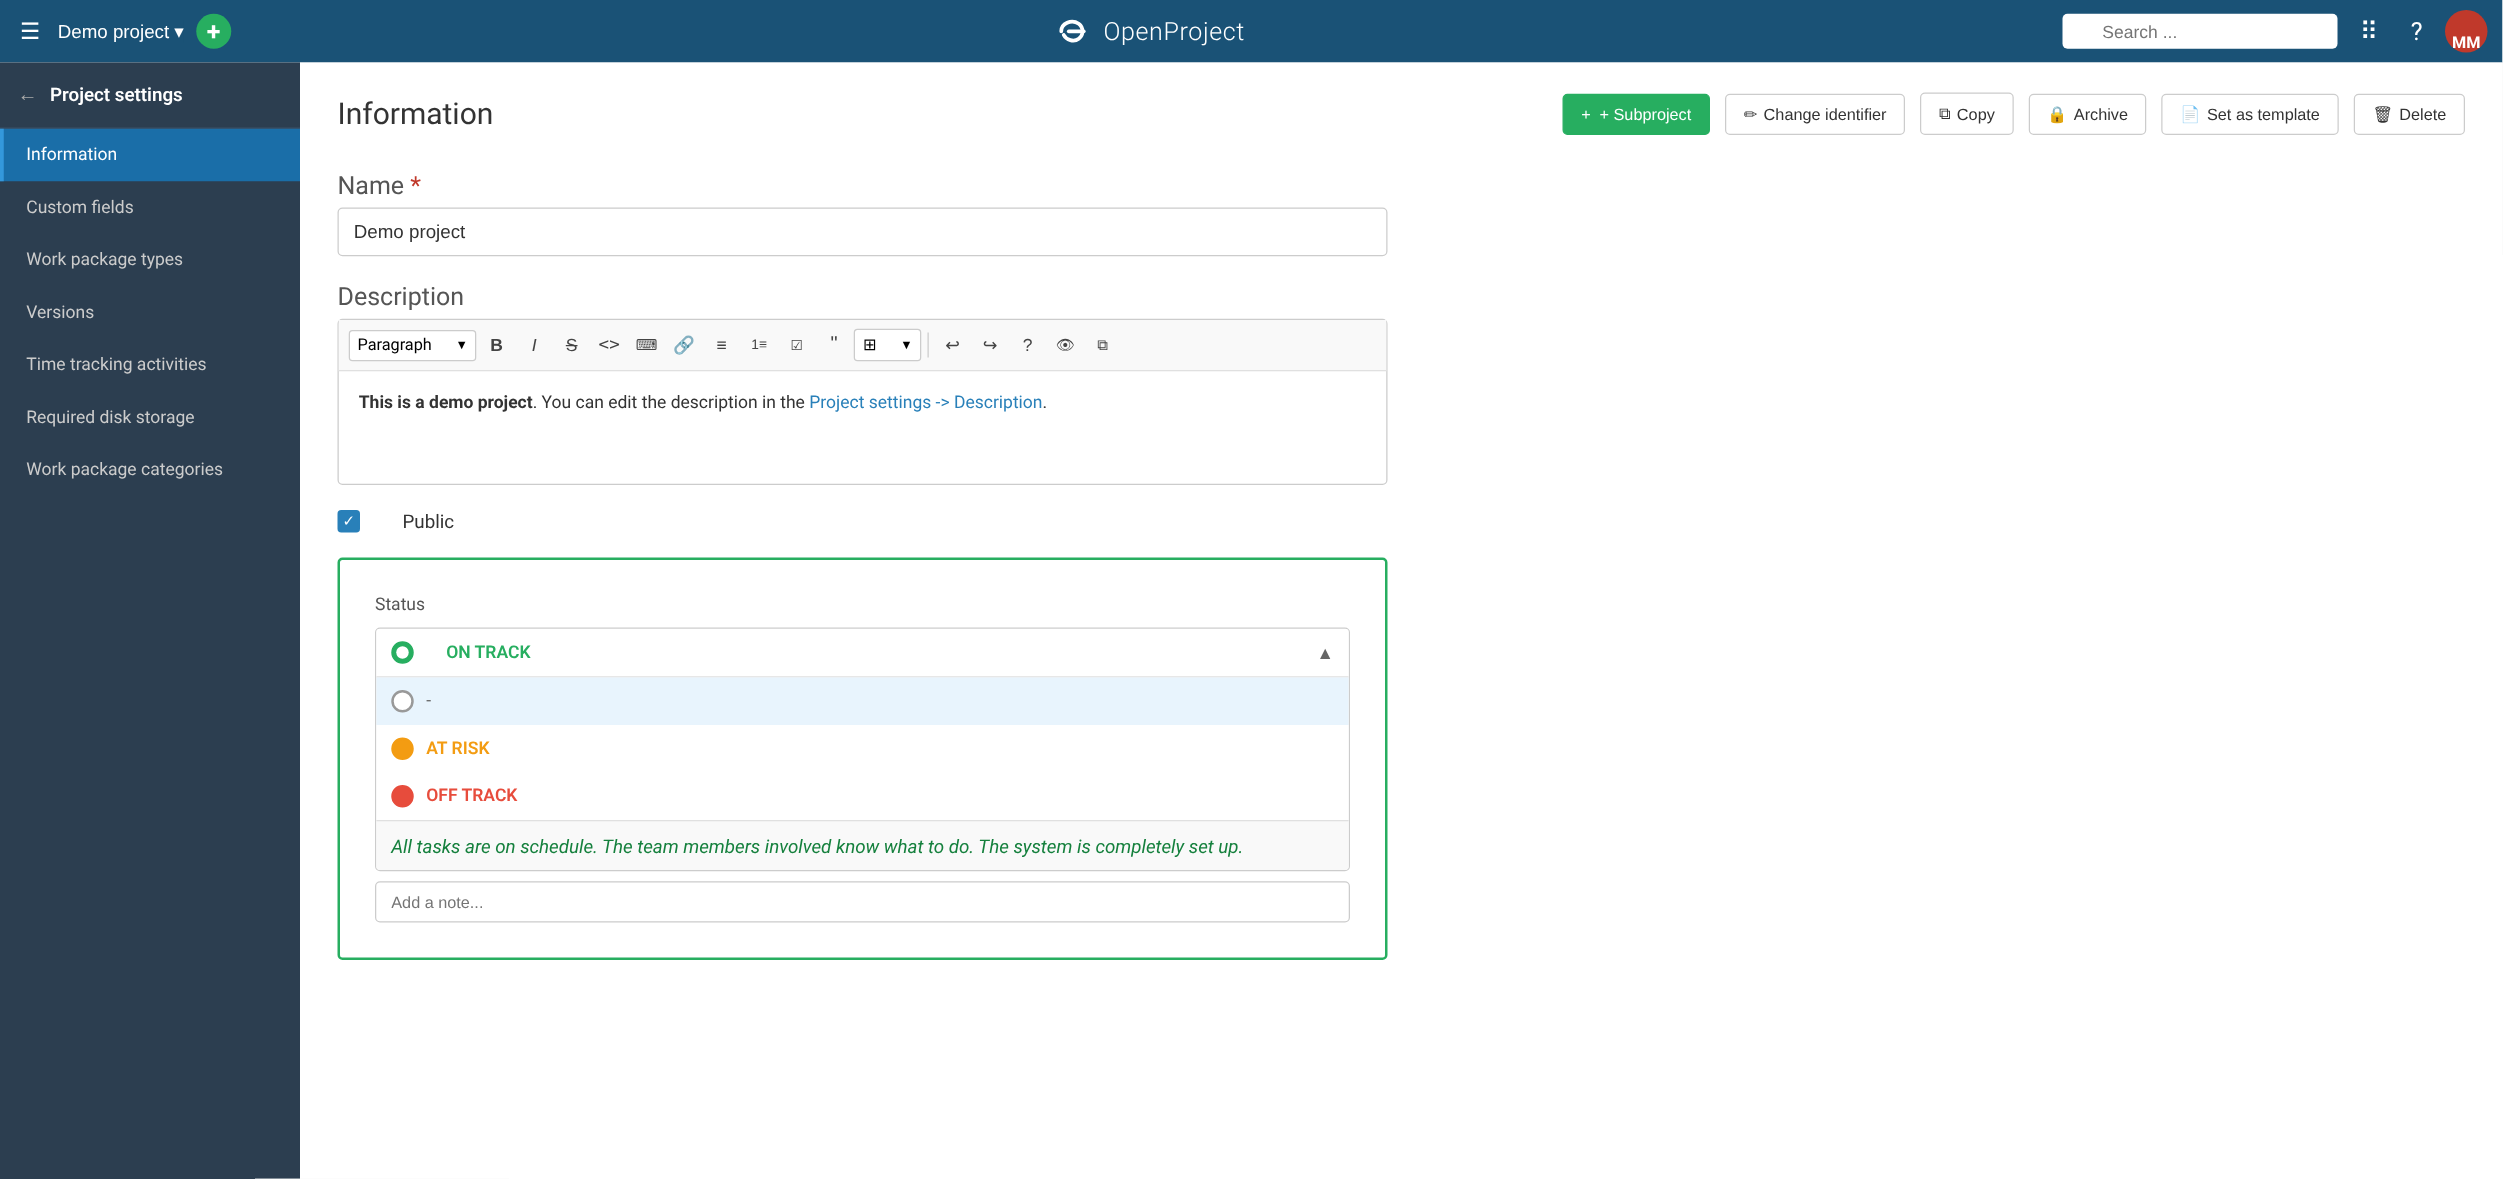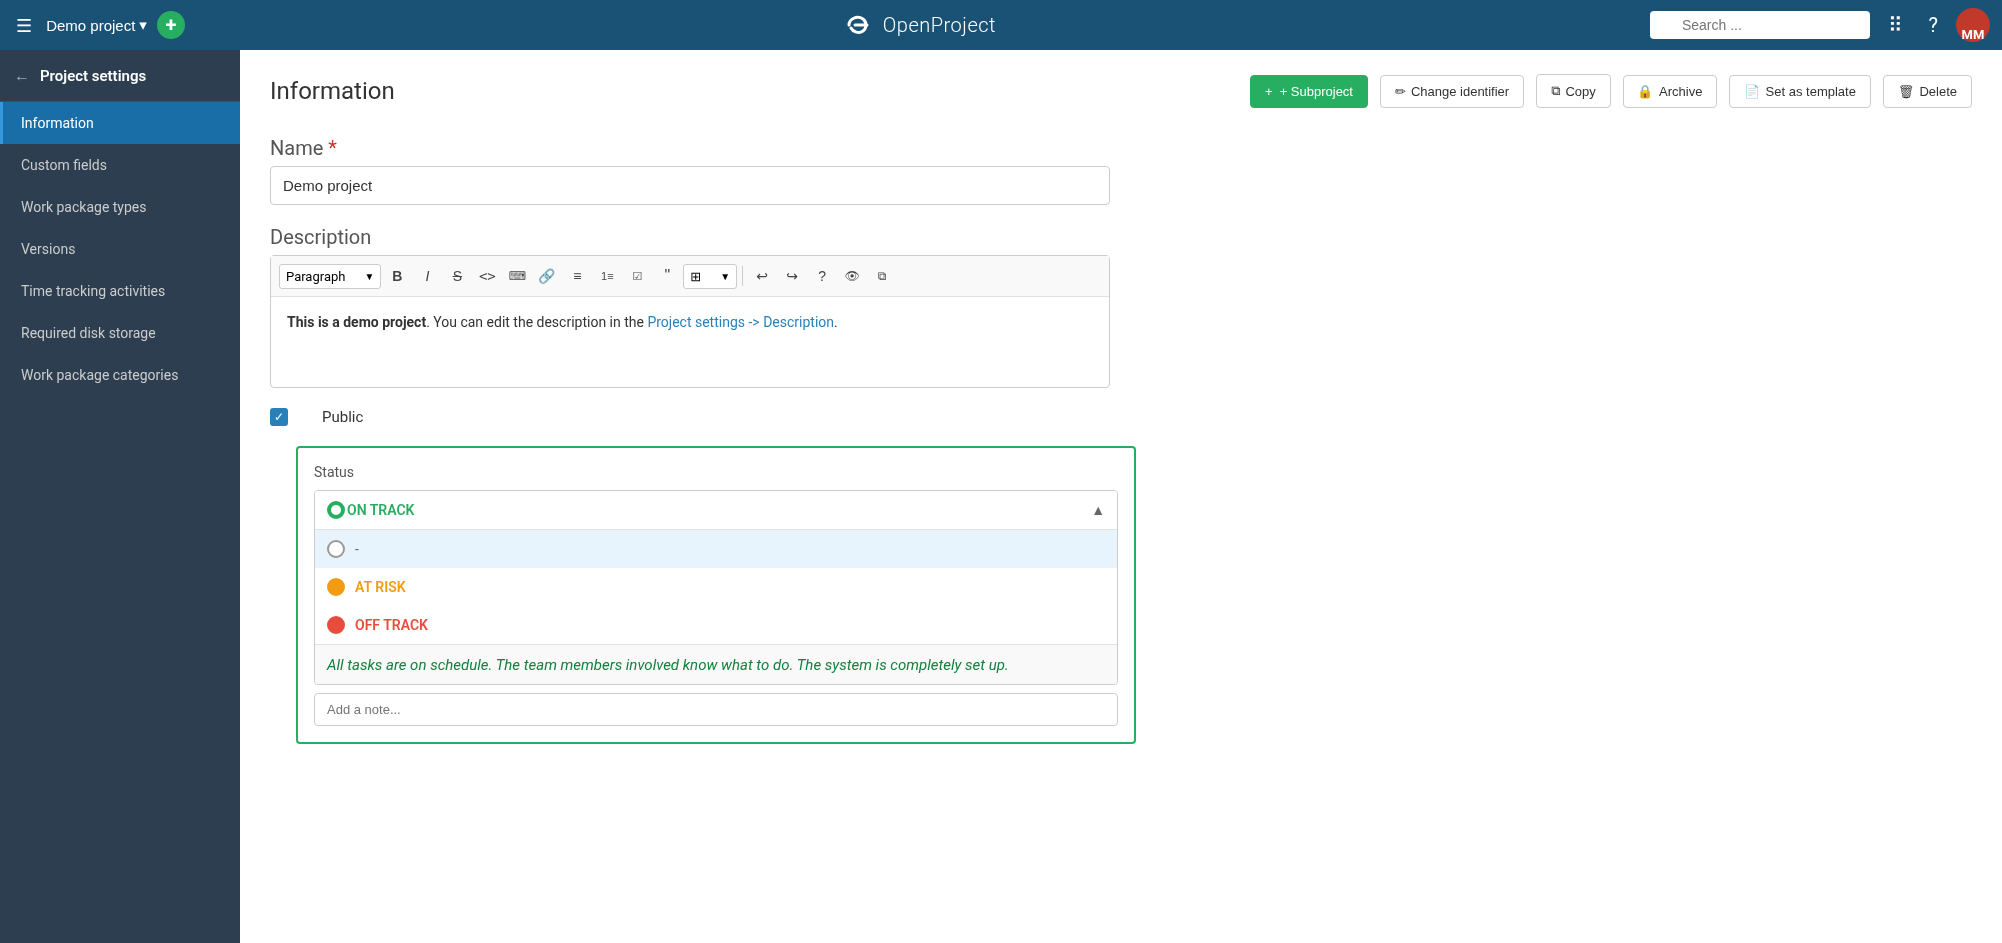--- a/index.html
+++ b/index.html
@@ -259,23 +259,22 @@
       display: flex; align-items: center; justify-content: center;
       cursor: pointer;
     }
     .checkbox-box .check { color: white; font-size: 12px; }
     .checkbox-label { font-size: 15px; color: #333; margin-left: 24px; }
 
     
     .status-section {
       border: 2px solid #27ae60;
       border-radius: 4px;
-      padding: 16px;
+      padding: 28px;
       max-width: 840px;
-      margin-left: 26px;
     }
     .status-label {
       font-size: 14px;
       color: #555;
       margin-bottom: 10px;
     }
     .status-dropdown {
       border: 1px solid #ccc;
       border-radius: 4px;
       overflow: hidden;
@@ -481,21 +480,21 @@
         <span class="check">✓</span>
       </div>
       <label class="checkbox-label">Public</label>
     </div>
 
     <div class="status-section">
       <div class="status-label">Status</div>
       <div class="status-dropdown">
 
         <div class="status-selected">
-          <div style="display:flex;align-items:center;gap:2px;">
+          <div style="display:flex;align-items:center;gap:26px;">
             <span class="status-dot dot-green-fill"></span>
             <span class="status-text-green">ON TRACK</span>
           </div>
           <span class="chevron-up">▲</span>
         </div>
 
         <div class="status-option highlighted">
           <span class="status-dot dot-gray"></span>
           <span class="status-text-gray">-</span>
         </div>

